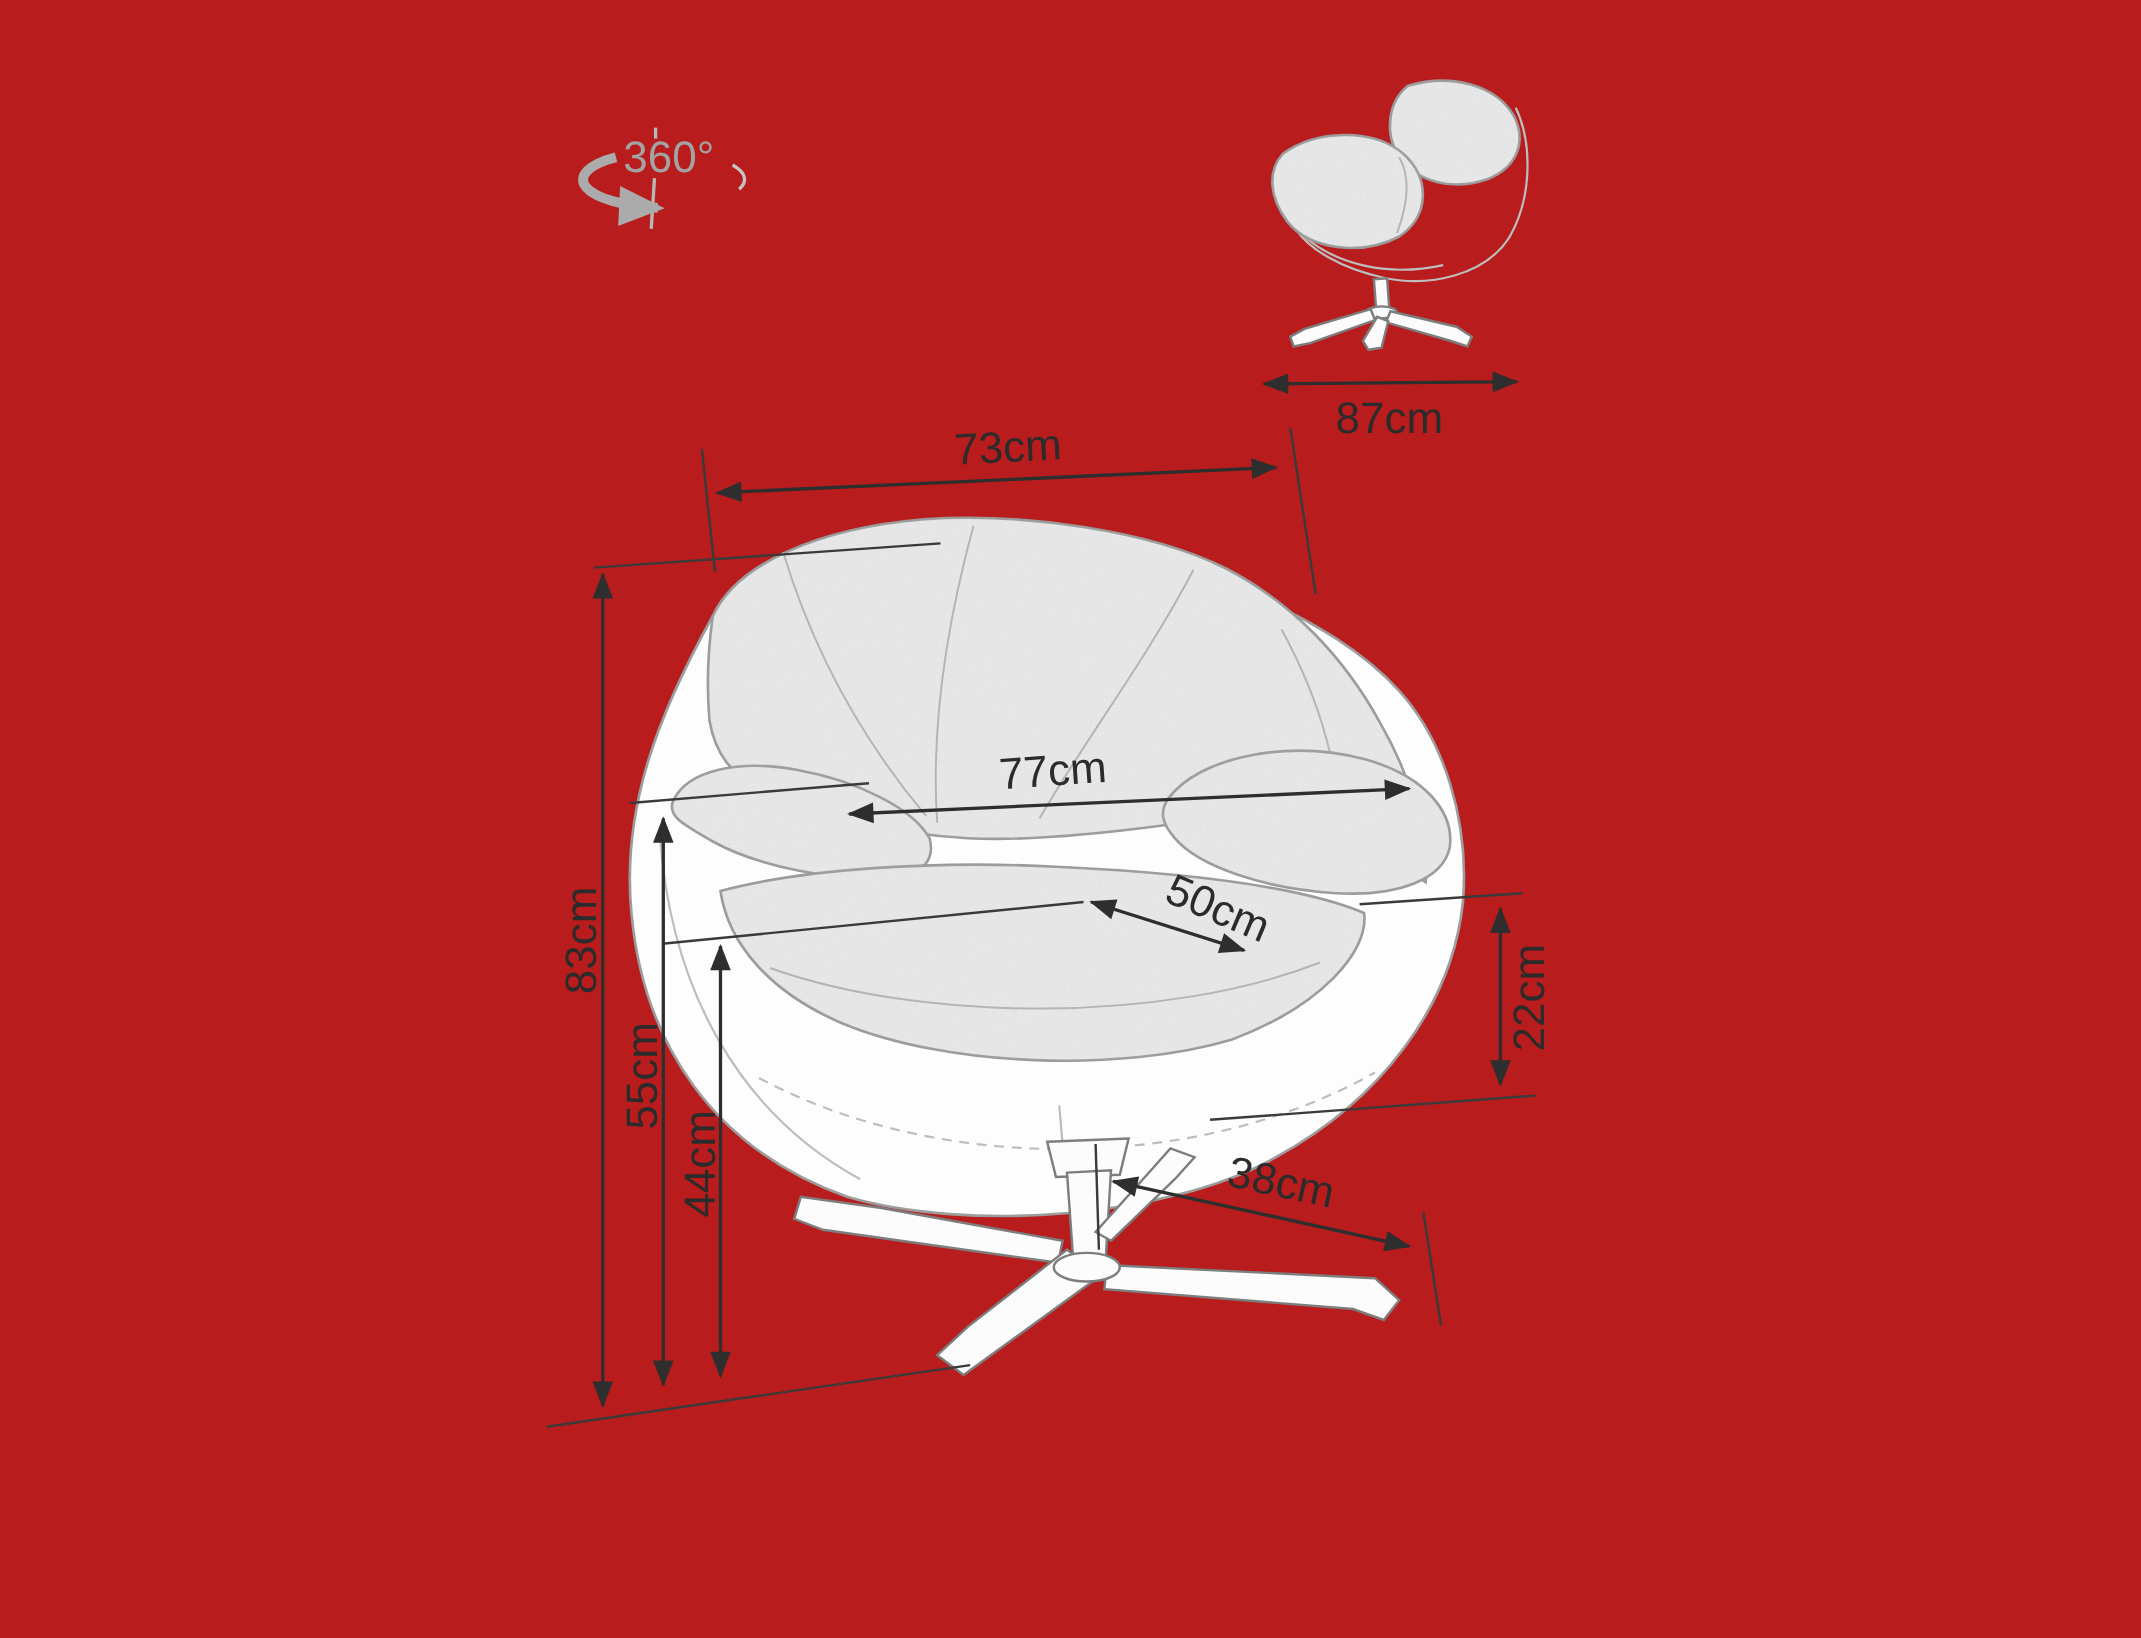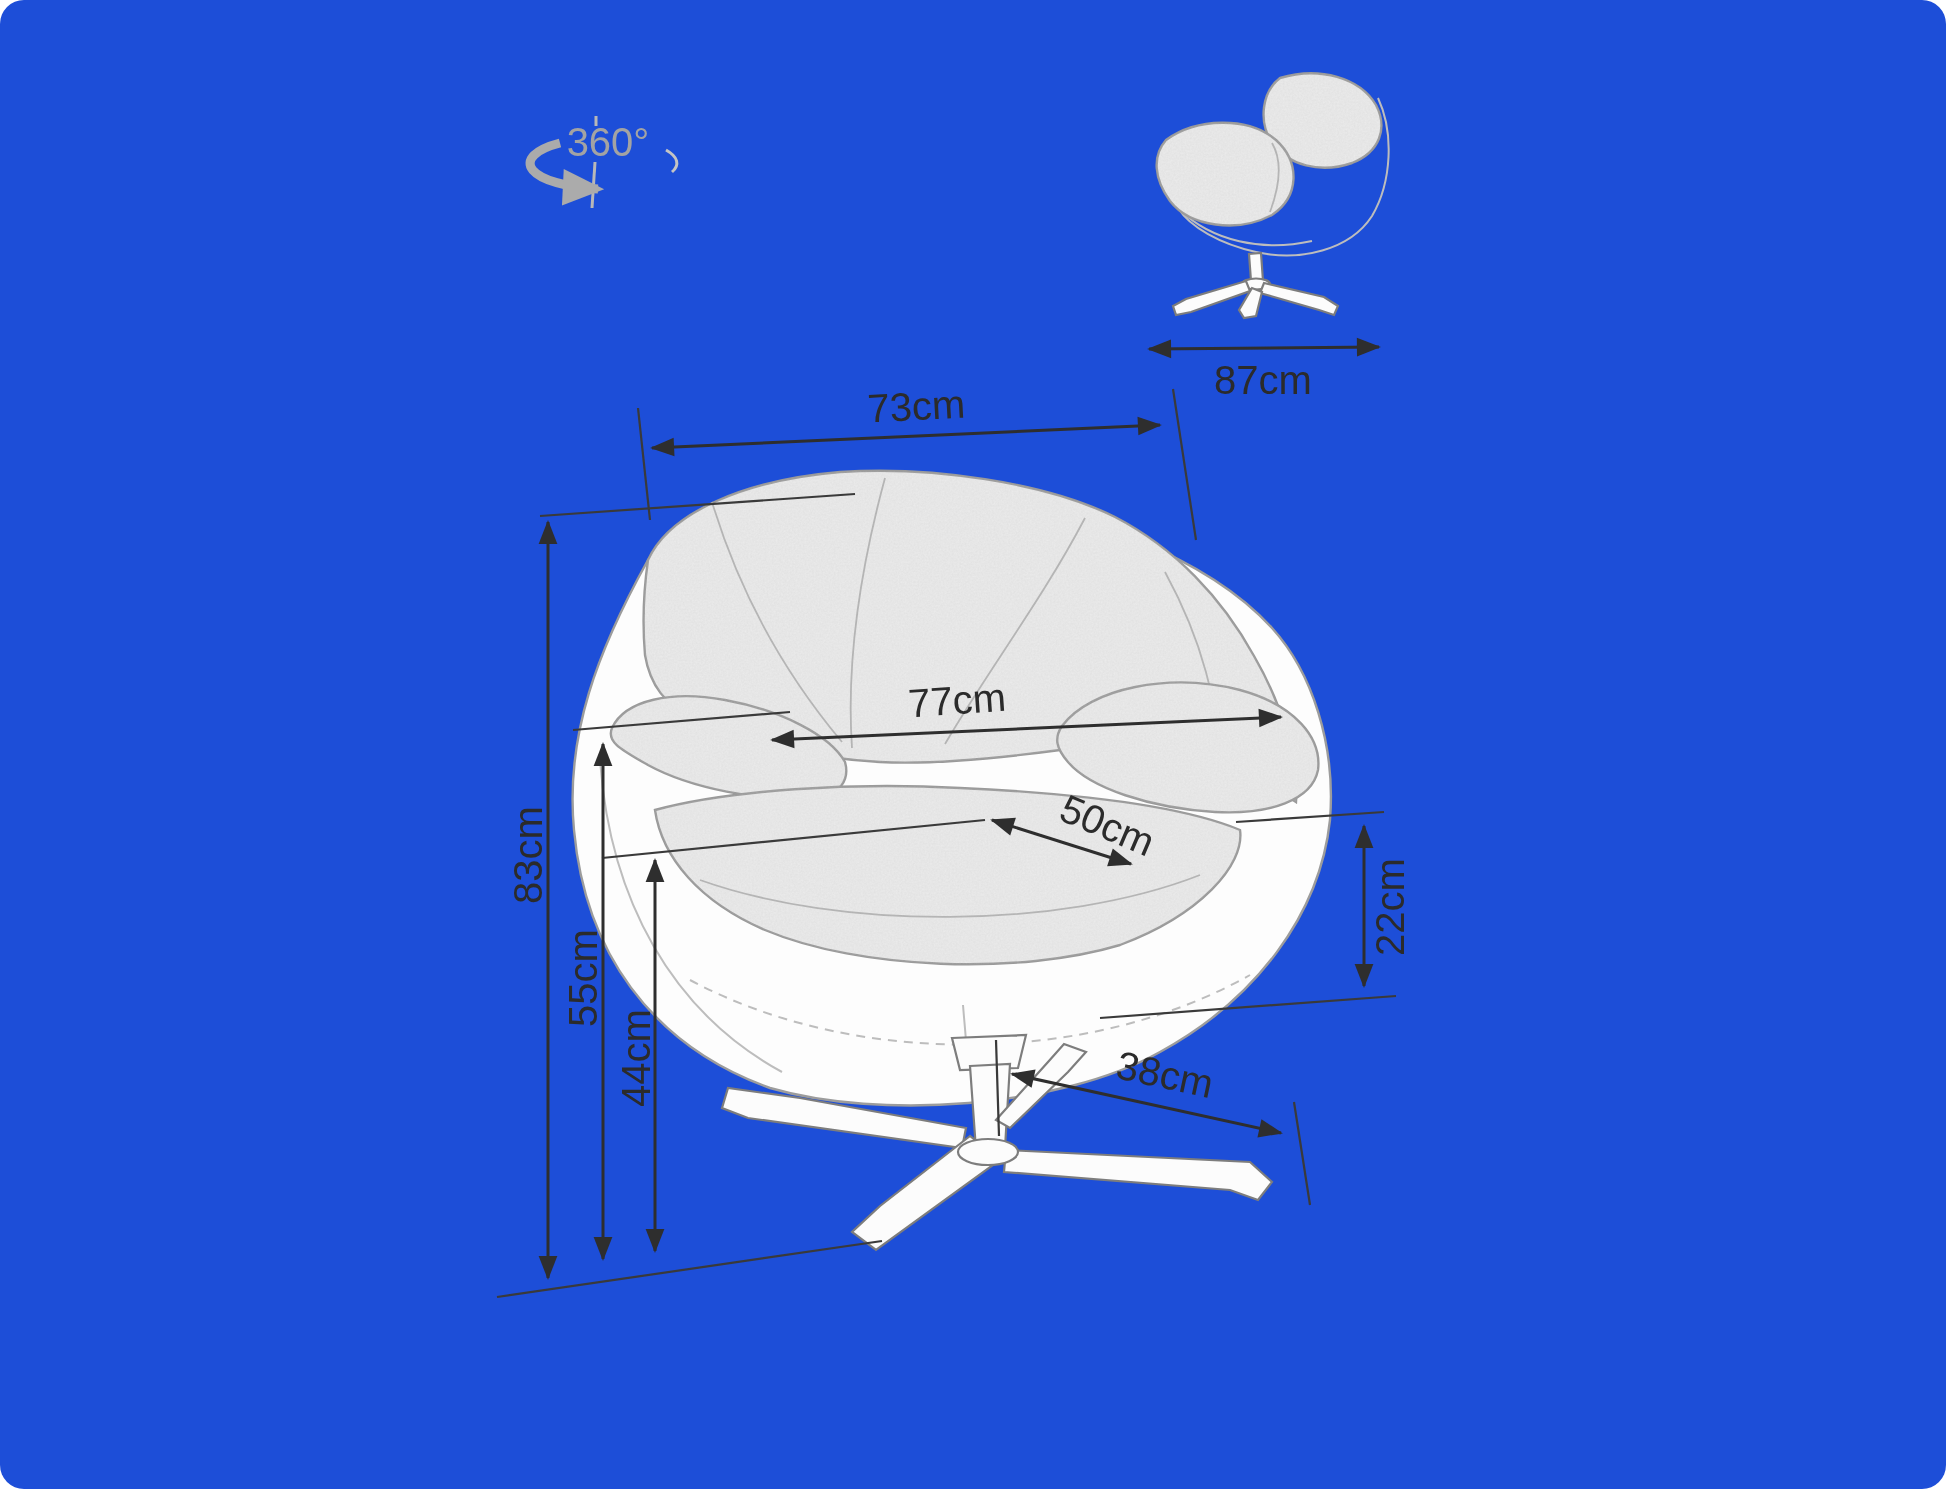--- a/index.html
+++ b/index.html
@@ -1,18 +1,18 @@
 <!DOCTYPE html>
 <html><head>
 <meta charset="utf-8">
 <title>Diagram</title>
 <style>
   html,body{margin:0;padding:0;background:#ffffff;}
   body{font-family:"Liberation Sans", sans-serif;}
-  .stage{width:1946px;height:1489px;position:relative;background:#1d4ed8;overflow:hidden;border-radius:24px;}
+  .stage{width:1946px;height:1489px;position:relative;background:#b91c1c;overflow:hidden;}
   svg{display:block;}
   text{font-family:"Liberation Sans", sans-serif;}
   .dim-label{fill:#2b2b2b;font-size:40px;}
   .icon-label{fill:#a3a3a3;font-size:40px;}
   .dim-line{stroke:#2e2e2e;stroke-width:3;fill:none;}
   .ext-line{stroke:#3a3a3a;stroke-width:2.2;fill:none;}
   .sketch{stroke:#9c9c9c;stroke-width:2.4;fill:#fdfdfd;}
   .sketch-light{stroke:#bdbdbd;stroke-width:2;fill:none;}
   .cushion{stroke:#9a9a9a;stroke-width:2.4;fill:#ececec;}
   .seam{stroke:#b3b3b3;stroke-width:1.8;fill:none;}

